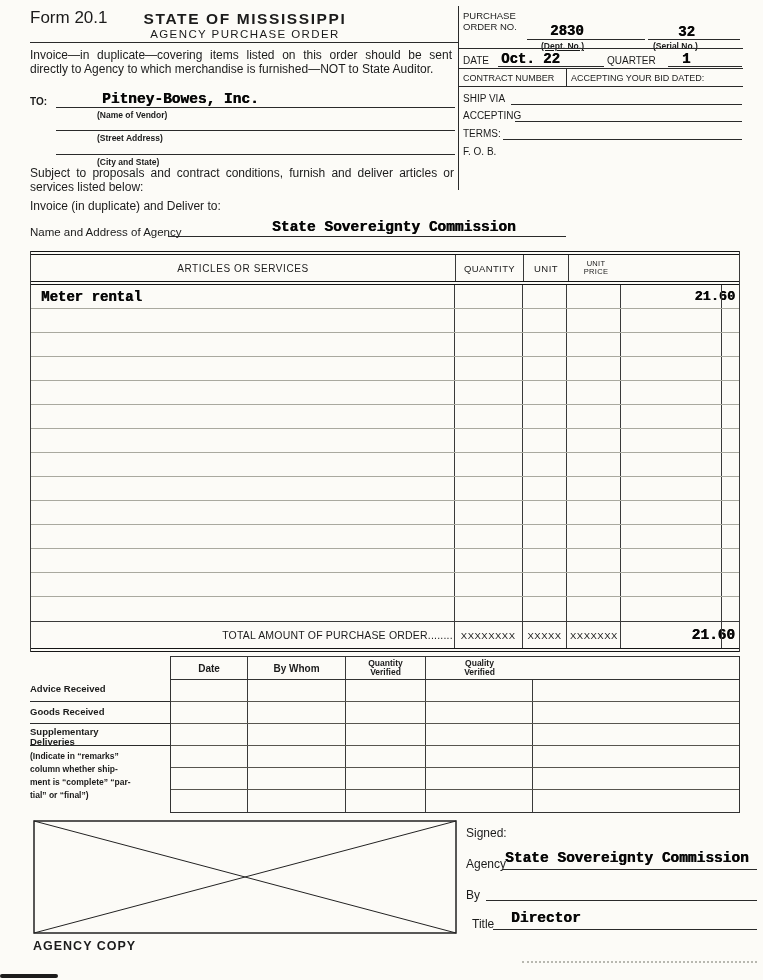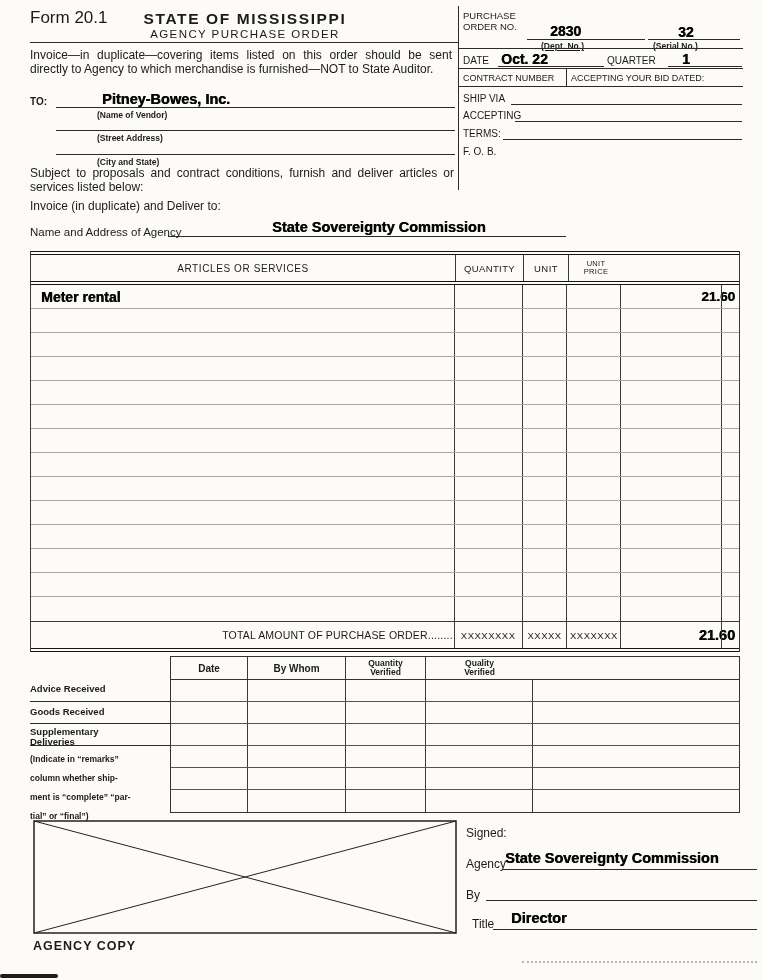--- a/index.html
+++ b/index.html
@@ -5,21 +5,21 @@
   * { margin:0; padding:0; box-sizing:border-box; }
   body { margin:0; background:#d8d8d2; font-family:"Liberation Sans", sans-serif; }
   .page {
     position:relative; width:763px; height:980px; margin:0 auto;
     background:#fcfbf7; color:#1b1b1b; overflow:hidden;
   }
   .abs { position:absolute; }
   .hline { position:absolute; height:0; border-top:1px solid #2a2a2a; }
   .vline { position:absolute; width:0; border-left:1px solid #2a2a2a; }
   .typed {
-    font-family:Liberation Sans, sans-serif; font-weight:bold; color:#070707;
+    font-family:Liberation Mono, monospace; font-weight:bold; color:#070707;
     text-shadow:0.5px 0 0 #070707; white-space:nowrap;
   }
   .cap  { font-size:8.5px; font-weight:bold; }
   .pre  { white-space:pre-line; }
   .just { text-align:justify; }
   .title    { left:90px; top:10px; width:310px; text-align:center; font-weight:bold; font-size:15.5px; letter-spacing:1.6px; }
   .subtitle { left:90px; top:28px; width:310px; text-align:center; font-size:11.5px; letter-spacing:1.4px; }
 
   
   .items-table {
@@ -62,21 +62,21 @@
     height:100%; border-right:1px solid #3a3a3a;
   }
   .v-row > div:last-child { border-right:none; }
   .v-header { height:23px; font-weight:bold; border-bottom:1px solid #333; }
   .v-header .vc-date, .v-header .vc-whom, .v-header .vc-rem { font-size:10px; }
   .v-header .vc-qty, .v-header .vc-qual { font-size:8.5px; line-height:9px; white-space:pre-line; }
   .vc-date { width:77px; } .vc-whom { width:98px; } .vc-qty { width:80px; } .vc-qual { width:107px; } .vc-rem { flex:1; }
   #ver-body { display:flex; flex-direction:column; }
   #ver-body .v-row:last-child { border-bottom:none; }
   .vlabel { font-weight:bold; font-size:9.5px; line-height:10px; }
-  .vnote  { font-weight:bold; font-size:8.5px; line-height:19px; white-space:pre-line; }
+  .vnote  { font-weight:bold; font-size:8.5px; line-height:13px; white-space:pre-line; }
   .sig-lbl { font-size:12px; }
 </style>
 </head>
 <body>
 
 <div class="page">
 
   <div class="abs" style="left:30px;top:8px;font-size:17px;">Form 20.1</div>
   <div class="abs subtitle">AGENCY PURCHASE ORDER</div>
   <div class="abs title">STATE OF MISSISSIPPI</div>

